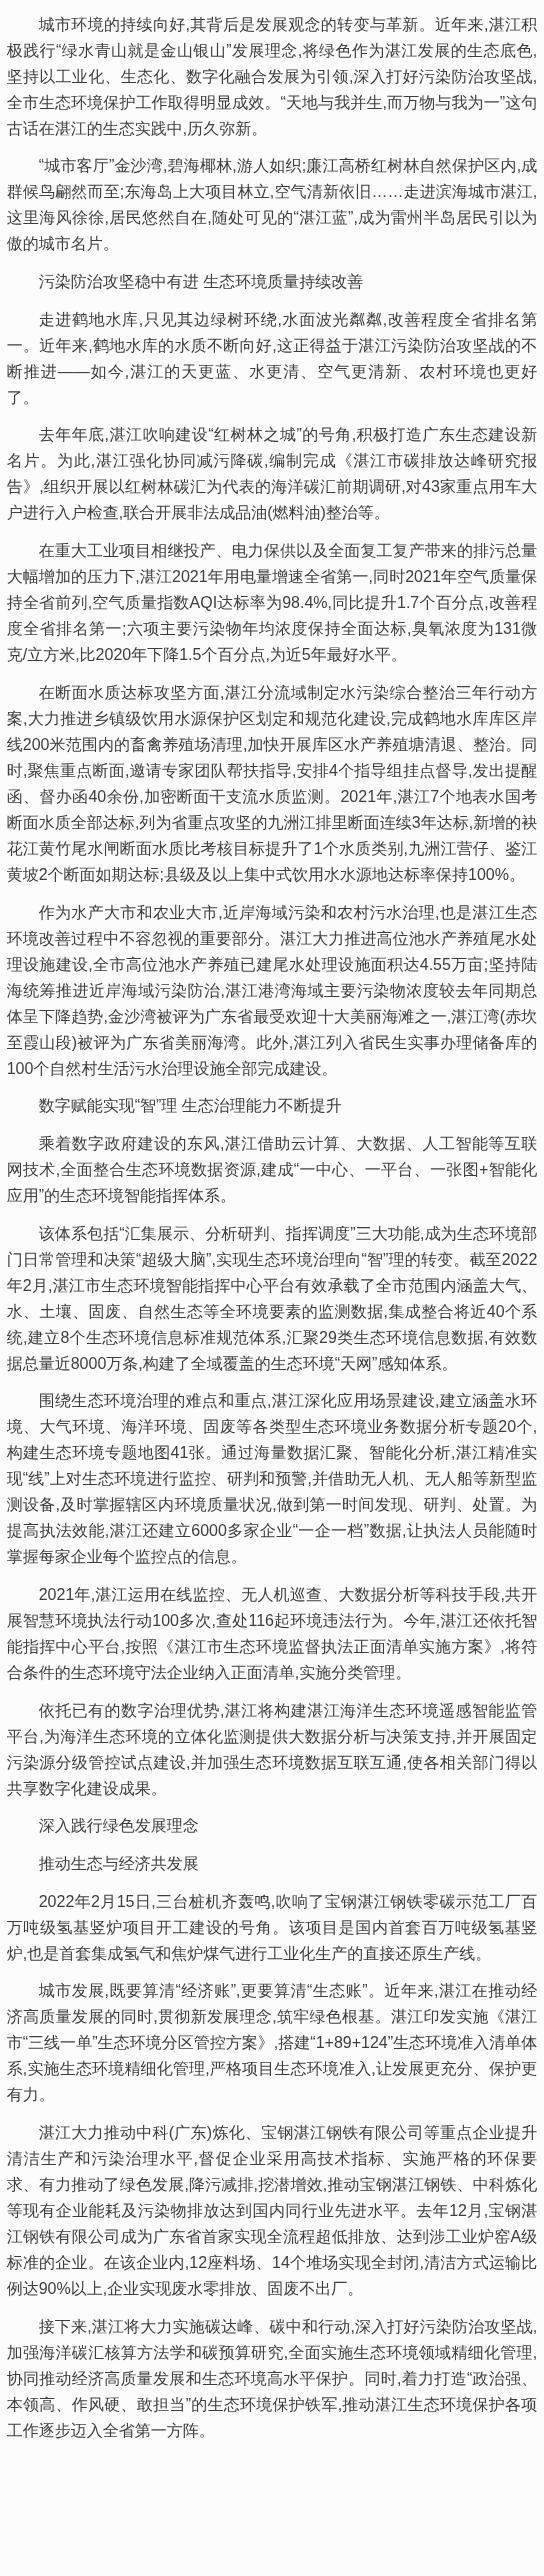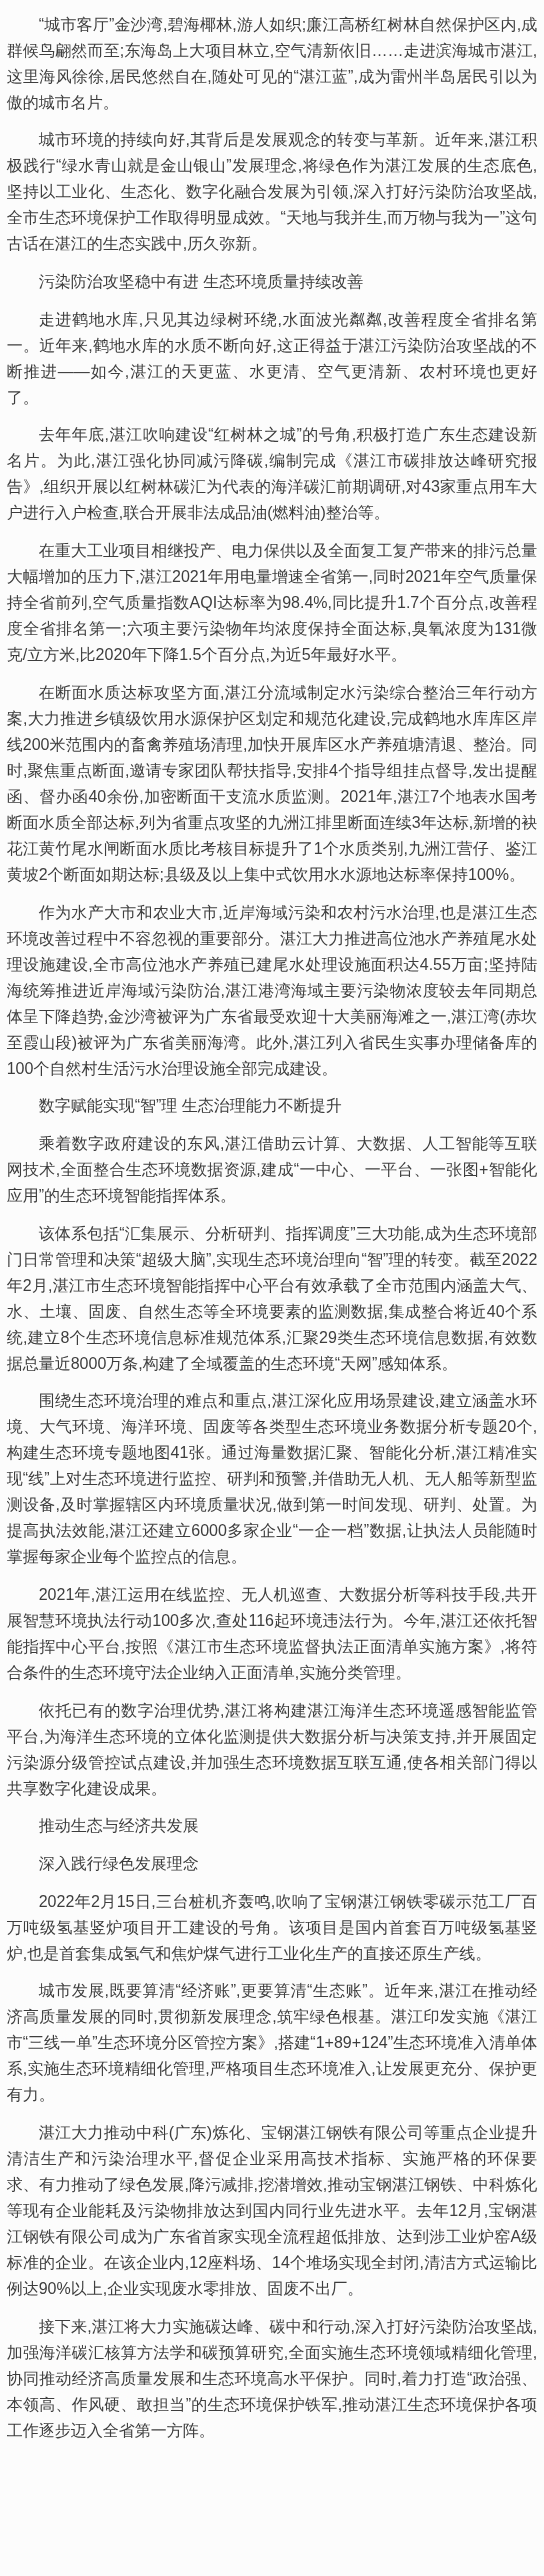--- a/index.html
+++ b/index.html
@@ -32,34 +32,34 @@
   .article p.heading {
     
     white-space: normal;
   }
 </style>
 </head>
 <body style="background: rgb(252, 252, 252);">
 
 <main class="article" id="article-root" style="color: rgb(61, 61, 61);">
 
-<p class="para">“城市客厅”金沙湾,碧海椰林,游人如织;廉江高桥红树林自然保护区内,成群候鸟翩然而至;东海岛上大项目林立,空气清新依旧……走进滨海城市湛江,这里海风徐徐,居民悠然自在,随处可见的“湛江蓝”,成为雷州半岛居民引以为傲的城市名片。</p>
-    <p class="para">城市环境的持续向好,其背后是发展观念的转变与革新。近年来,湛江积极践行“绿水青山就是金山银山”发展理念,将绿色作为湛江发展的生态底色,坚持以工业化、生态化、数字化融合发展为引领,深入打好污染防治攻坚战,全市生态环境保护工作取得明显成效。“天地与我并生,而万物与我为一”这句古话在湛江的生态实践中,历久弥新。</p>
+<p class="para">城市环境的持续向好,其背后是发展观念的转变与革新。近年来,湛江积极践行“绿水青山就是金山银山”发展理念,将绿色作为湛江发展的生态底色,坚持以工业化、生态化、数字化融合发展为引领,深入打好污染防治攻坚战,全市生态环境保护工作取得明显成效。“天地与我并生,而万物与我为一”这句古话在湛江的生态实践中,历久弥新。</p>
+    <p class="para">“城市客厅”金沙湾,碧海椰林,游人如织;廉江高桥红树林自然保护区内,成群候鸟翩然而至;东海岛上大项目林立,空气清新依旧……走进滨海城市湛江,这里海风徐徐,居民悠然自在,随处可见的“湛江蓝”,成为雷州半岛居民引以为傲的城市名片。</p>
     <p class="heading">污染防治攻坚稳中有进 生态环境质量持续改善</p>
     <p class="para">走进鹤地水库,只见其边绿树环绕,水面波光粼粼,改善程度全省排名第一。近年来,鹤地水库的水质不断向好,这正得益于湛江污染防治攻坚战的不断推进——如今,湛江的天更蓝、水更清、空气更清新、农村环境也更好了。</p>
     <p class="para">去年年底,湛江吹响建设“红树林之城”的号角,积极打造广东生态建设新名片。为此,湛江强化协同减污降碳,编制完成《湛江市碳排放达峰研究报告》,组织开展以红树林碳汇为代表的海洋碳汇前期调研,对43家重点用车大户进行入户检查,联合开展非法成品油(燃料油)整治等。</p>
     <p class="para">在重大工业项目相继投产、电力保供以及全面复工复产带来的排污总量大幅增加的压力下,湛江2021年用电量增速全省第一,同时2021年空气质量保持全省前列,空气质量指数AQI达标率为98.4%,同比提升1.7个百分点,改善程度全省排名第一;六项主要污染物年均浓度保持全面达标,臭氧浓度为131微克/立方米,比2020年下降1.5个百分点,为近5年最好水平。</p>
     <p class="para">在断面水质达标攻坚方面,湛江分流域制定水污染综合整治三年行动方案,大力推进乡镇级饮用水源保护区划定和规范化建设,完成鹤地水库库区岸线200米范围内的畜禽养殖场清理,加快开展库区水产养殖塘清退、整治。同时,聚焦重点断面,邀请专家团队帮扶指导,安排4个指导组挂点督导,发出提醒函、督办函40余份,加密断面干支流水质监测。2021年,湛江7个地表水国考断面水质全部达标,列为省重点攻坚的九洲江排里断面连续3年达标,新增的袂花江黄竹尾水闸断面水质比考核目标提升了1个水质类别,九洲江营仔、鉴江黄坡2个断面如期达标;县级及以上集中式饮用水水源地达标率保持100%。</p>
     <p class="para">作为水产大市和农业大市,近岸海域污染和农村污水治理,也是湛江生态环境改善过程中不容忽视的重要部分。湛江大力推进高位池水产养殖尾水处理设施建设,全市高位池水产养殖已建尾水处理设施面积达4.55万亩;坚持陆海统筹推进近岸海域污染防治,湛江港湾海域主要污染物浓度较去年同期总体呈下降趋势,金沙湾被评为广东省最受欢迎十大美丽海滩之一,湛江湾(赤坎至霞山段)被评为广东省美丽海湾。此外,湛江列入省民生实事办理储备库的100个自然村生活污水治理设施全部完成建设。</p>
     <p class="heading">数字赋能实现“智”理 生态治理能力不断提升</p>
     <p class="para">乘着数字政府建设的东风,湛江借助云计算、大数据、人工智能等互联网技术,全面整合生态环境数据资源,建成“一中心、一平台、一张图+智能化应用”的生态环境智能指挥体系。</p>
     <p class="para">该体系包括“汇集展示、分析研判、指挥调度”三大功能,成为生态环境部门日常管理和决策“超级大脑”,实现生态环境治理向“智”理的转变。截至2022年2月,湛江市生态环境智能指挥中心平台有效承载了全市范围内涵盖大气、水、土壤、固废、自然生态等全环境要素的监测数据,集成整合将近40个系统,建立8个生态环境信息标准规范体系,汇聚29类生态环境信息数据,有效数据总量近8000万条,构建了全域覆盖的生态环境“天网”感知体系。</p>
     <p class="para">围绕生态环境治理的难点和重点,湛江深化应用场景建设,建立涵盖水环境、大气环境、海洋环境、固废等各类型生态环境业务数据分析专题20个,构建生态环境专题地图41张。通过海量数据汇聚、智能化分析,湛江精准实现“线”上对生态环境进行监控、研判和预警,并借助无人机、无人船等新型监测设备,及时掌握辖区内环境质量状况,做到第一时间发现、研判、处置。为提高执法效能,湛江还建立6000多家企业“一企一档”数据,让执法人员能随时掌握每家企业每个监控点的信息。</p>
     <p class="para">2021年,湛江运用在线监控、无人机巡查、大数据分析等科技手段,共开展智慧环境执法行动100多次,查处116起环境违法行为。今年,湛江还依托智能指挥中心平台,按照《湛江市生态环境监督执法正面清单实施方案》,将符合条件的生态环境守法企业纳入正面清单,实施分类管理。</p>
     <p class="para">依托已有的数字治理优势,湛江将构建湛江海洋生态环境遥感智能监管平台,为海洋生态环境的立体化监测提供大数据分析与决策支持,并开展固定污染源分级管控试点建设,并加强生态环境数据互联互通,使各相关部门得以共享数字化建设成果。</p>
+    <p class="heading">深入践行绿色发展理念</p>
     <p class="heading">推动生态与经济共发展</p>
-    <p class="heading">深入践行绿色发展理念</p>
     <p class="para">2022年2月15日,三台桩机齐轰鸣,吹响了宝钢湛江钢铁零碳示范工厂百万吨级氢基竖炉项目开工建设的号角。该项目是国内首套百万吨级氢基竖炉,也是首套集成氢气和焦炉煤气进行工业化生产的直接还原生产线。</p>
     <p class="para">城市发展,既要算清“经济账”,更要算清“生态账”。近年来,湛江在推动经济高质量发展的同时,贯彻新发展理念,筑牢绿色根基。湛江印发实施《湛江市“三线一单”生态环境分区管控方案》,搭建“1+89+124”生态环境准入清单体系,实施生态环境精细化管理,严格项目生态环境准入,让发展更充分、保护更有力。</p>
     <p class="para">湛江大力推动中科(广东)炼化、宝钢湛江钢铁有限公司等重点企业提升清洁生产和污染治理水平,督促企业采用高技术指标、实施严格的环保要求、有力推动了绿色发展,降污减排,挖潜增效,推动宝钢湛江钢铁、中科炼化等现有企业能耗及污染物排放达到国内同行业先进水平。去年12月,宝钢湛江钢铁有限公司成为广东省首家实现全流程超低排放、达到涉工业炉窑A级标准的企业。在该企业内,12座料场、14个堆场实现全封闭,清洁方式运输比例达90%以上,企业实现废水零排放、固废不出厂。</p>
     <p class="para">接下来,湛江将大力实施碳达峰、碳中和行动,深入打好污染防治攻坚战,加强海洋碳汇核算方法学和碳预算研究,全面实施生态环境领域精细化管理,协同推动经济高质量发展和生态环境高水平保护。同时,着力打造“政治强、本领高、作风硬、敢担当”的生态环境保护铁军,推动湛江生态环境保护各项工作逐步迈入全省第一方阵。</p>
   </main>
 
 
 </body></html>

